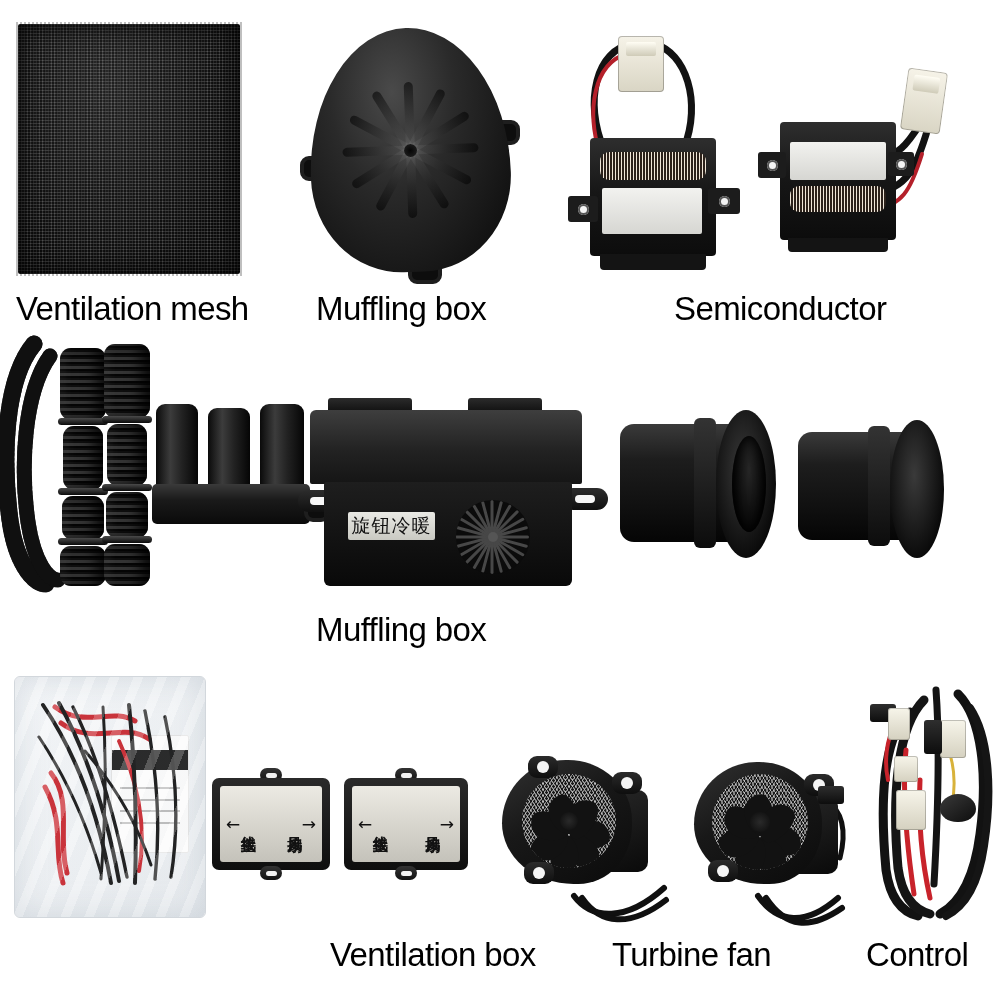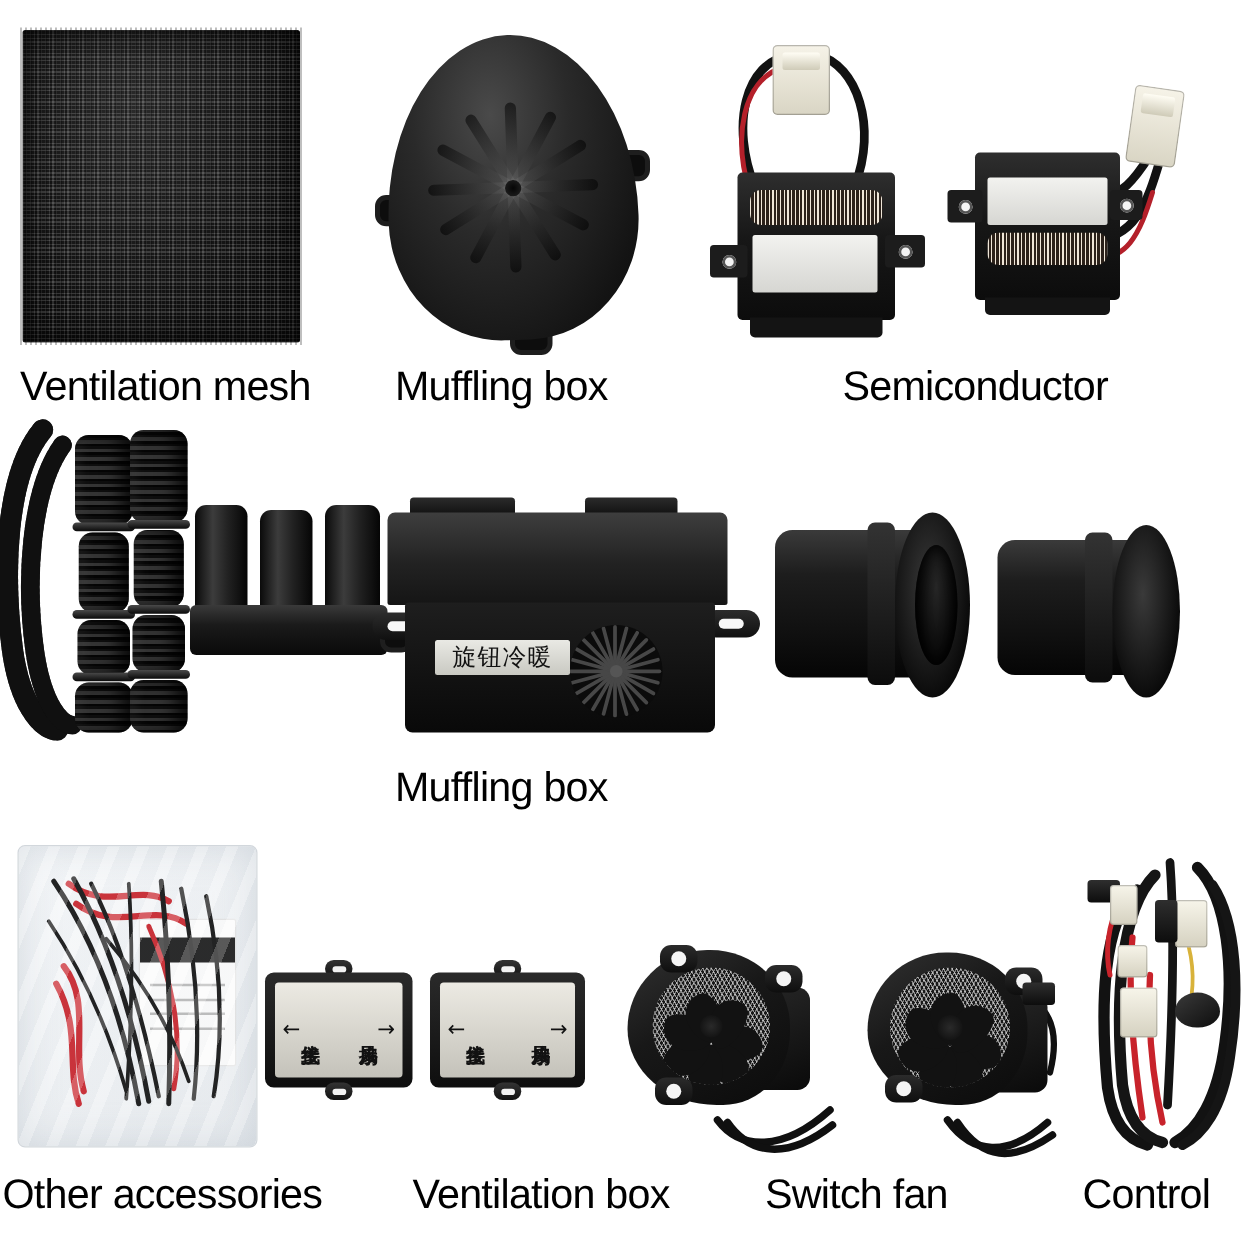--- a/index.html
+++ b/index.html
@@ -419,21 +419,21 @@
     <div class="ctrl-conn" style="left:22px; top:0; width:84px; height:16px;"></div>
     <div class="ctrl-conn" style="left:162px; top:0; width:74px; height:16px;"></div>
     <div class="ctrl-top" style="left:4px; top:12px; width:272px; height:74px;"></div>
     <div class="ctrl-ear" style="left:-8px; top:92px; width:44px;">
         <i></i>
       </div>
     <div class="ctrl-ear" style="right:-12px; top:90px; width:46px;">
         <i></i>
       </div>
     <div class="ctrl-face" style="left:18px; top:84px; width:248px; height:104px;"></div>
-    <div class="ctrl-label" style="left:42px; top:114px; width:108px; height:28px;">旋钮冷暖</div>
+    <div class="ctrl-label" style="left:42px; top:114px; width:87px; height:28px;">旋钮冷暖</div>
     <div class="grille" style="left:150px; top:102px; width:74px; height:74px;">
       <i style="transform:translate(-50%,-100%) rotate(0deg);"></i>
       <i style="transform:translate(-50%,-100%) rotate(15deg);"></i>
       <i style="transform:translate(-50%,-100%) rotate(30deg);"></i>
       <i style="transform:translate(-50%,-100%) rotate(45deg);"></i>
       <i style="transform:translate(-50%,-100%) rotate(60deg);"></i>
       <i style="transform:translate(-50%,-100%) rotate(75deg);"></i>
       <i style="transform:translate(-50%,-100%) rotate(90deg);"></i>
       <i style="transform:translate(-50%,-100%) rotate(105deg);"></i>
       <i style="transform:translate(-50%,-100%) rotate(120deg);"></i>
@@ -603,18 +603,17 @@
     </svg>
     <div class="hconn-b" style="left:8px; top:20px; width:26px; height:18px;"></div>
     <div class="hconn-w" style="left:26px; top:24px; width:22px; height:32px;"></div>
     <div class="hconn-w" style="left:78px; top:36px; width:26px; height:38px;"></div>
     <div class="hconn-b" style="left:62px; top:36px; width:18px; height:34px;"></div>
     <div class="hconn-w" style="left:32px; top:72px; width:24px; height:26px;"></div>
     <div class="hconn-w" style="left:34px; top:106px; width:30px; height:40px;"></div>
     <div class="knob" style="left:78px; top:110px; width:36px; height:28px;"></div>
   </div>
 
-  <div class="cap" style="left:2px; top:938px;">Other accessories</div>
   <div class="cap" style="left:330px; top:938px;">Ventilation box</div>
-  <div class="cap" style="left:612px; top:938px;">Switch fan</div>
+  <div class="cap" style="left:612px; top:938px;">Turbine fan</div>
   <div class="cap" style="left:866px; top:938px;">Control</div>
 
 </div>
 
 </body></html>

